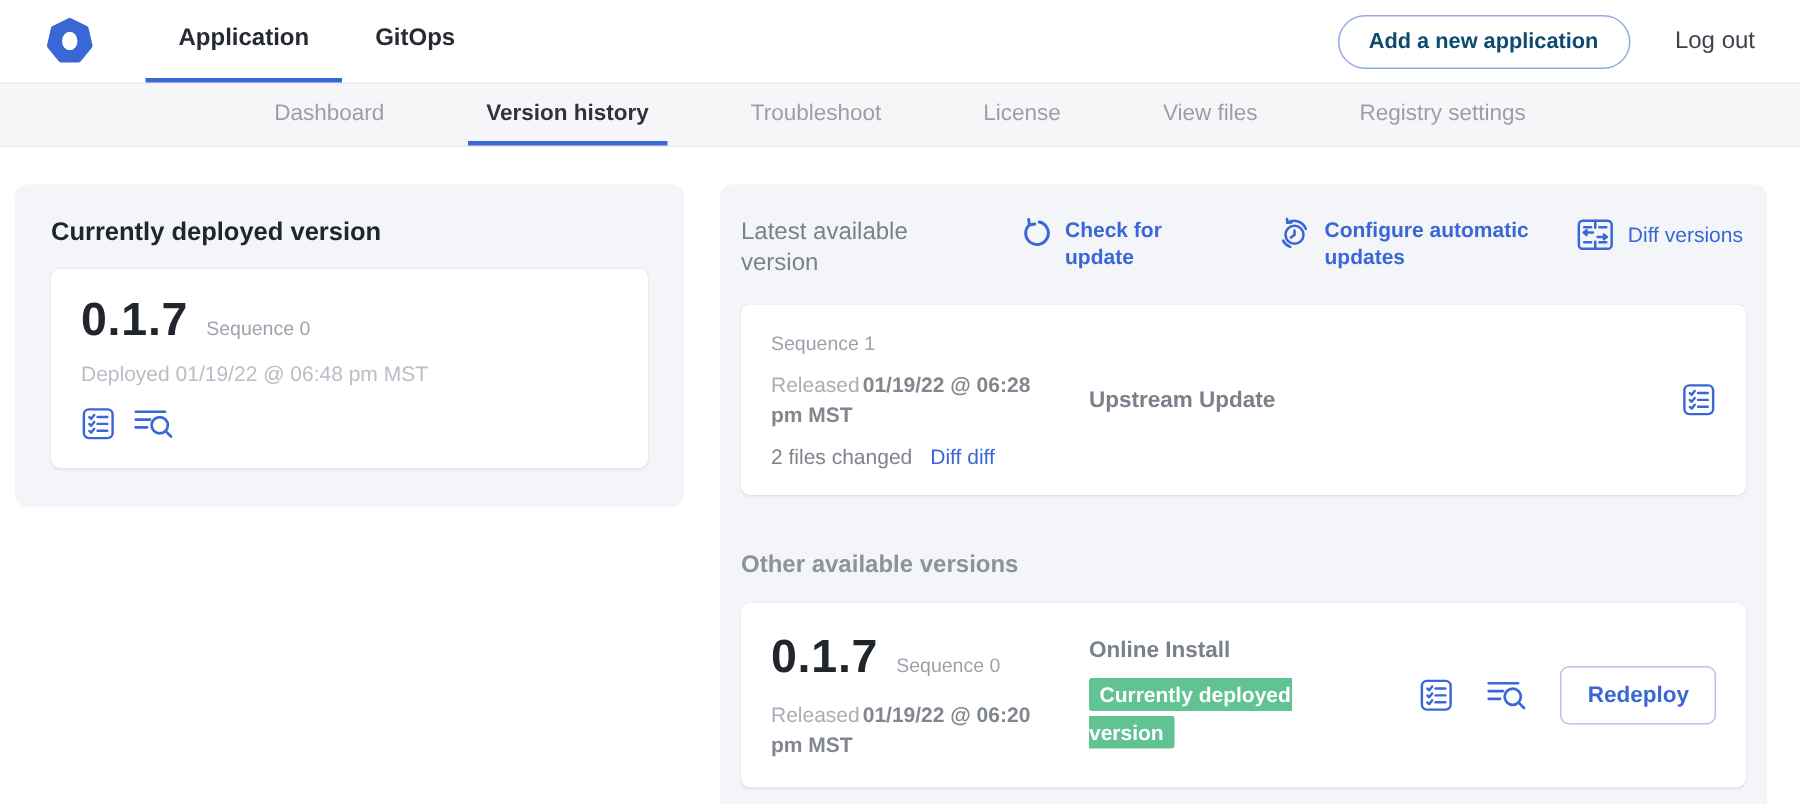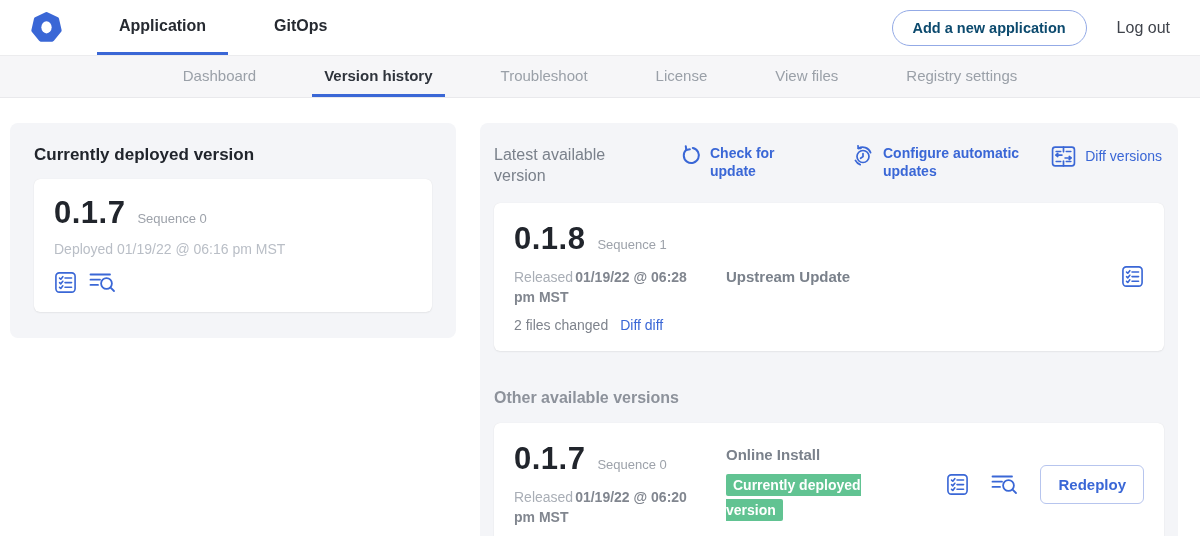--- a/index.html
+++ b/index.html
@@ -8,21 +8,21 @@
     width:1200px; height:536px; position:relative; overflow:hidden;
     background:#fff; font-family:"Liberation Sans", sans-serif;
     -webkit-font-smoothing:antialiased;
   }
   
   .topnav {
     height:56px; display:flex; align-items:stretch; padding:0 30px;
     border-bottom:1px solid #ececee; background:#fff;
   }
   .logo-wrap { display:flex; align-items:center; }
-  .top-tabs { display:flex; margin-left:34px;gap:24px; }
+  .top-tabs { display:flex; margin-left:34px; }
   .top-tab {
     display:flex; align-items:center; padding:0 22px; font-size:16px;
     color:#262a31; font-weight:600; border-bottom:3px solid transparent;
     cursor:pointer;
   }
   .top-tab.active { border-bottom-color:#3a67d6; }
   .top-right { margin-left:auto; display:flex; align-items:center; gap:30px; }
   .add-btn {
     border:1.5px solid #93aae6; color:#0c4a6e; font-weight:700; font-size:14.5px;
     padding:9px 20px; border-radius:20px; background:#fff; cursor:pointer;
@@ -131,21 +131,21 @@
 
   <main class="main">
 
     <section class="panel left-panel">
       <h2 class="panel-title">Currently deployed version</h2>
       <div class="card deployed-card">
         <div class="version-row">
           <span class="version-num">0.1.7</span>
           <span class="sequence">Sequence 0</span>
         </div>
-        <div class="deployed-date">Deployed 01/19/22 @ 06:16 pm MST</div>
+        <div class="deployed-date">Deployed 01/19/22 @ 06:48 pm MST</div>
         <div class="icon-row">
           <button class="icon-btn">
             <svg class="ic" width="23" height="23" viewBox="0 0 24 24" fill="none" stroke="#3a67d6" stroke-width="1.7" stroke-linecap="round" stroke-linejoin="round">
               <rect x="2" y="2" width="20" height="20" rx="3.5"></rect>
               <path d="M5.8 7.4 l1.3 1.2 2.1-2.7"></path>
                 <line x1="11.5" y1="7.3" x2="18.3" y2="7.3"></line>
               <path d="M5.8 12.2 l1.3 1.2 2.1-2.7"></path>
                 <line x1="11.5" y1="12.1" x2="18.3" y2="12.1"></line>
               <path d="M5.8 17 l1.3 1.2 2.1-2.7"></path>
                 <line x1="11.5" y1="16.9" x2="18.3" y2="16.9"></line>
@@ -200,21 +200,20 @@
             <path d="M10.5 9.6 H4.6 M4.6 9.6 l1.9-1.5 M4.6 9.6 l1.9 1.5"></path>
             <path d="M13.5 12.4 H19.4 M19.4 12.4 l-1.9-1.5 M19.4 12.4 l-1.9 1.5"></path>
           </svg>
           <span>Diff versions</span>
         </button>
       </div>
 
       <div class="card release-card">
         <div class="rel-left">
           <div class="version-row">
-            <span class="version-num">0.1.8</span>
             <span class="sequence">Sequence 1</span>
           </div>
           <div class="released">
             <span>Released</span><span class="date">01/19/22 @ 06:28 pm MST</span>
           </div>
           <div class="files-row">
             <span>2 files changed</span>
             <span class="view-diff">Diff diff</span>
           </div>
         </div>

